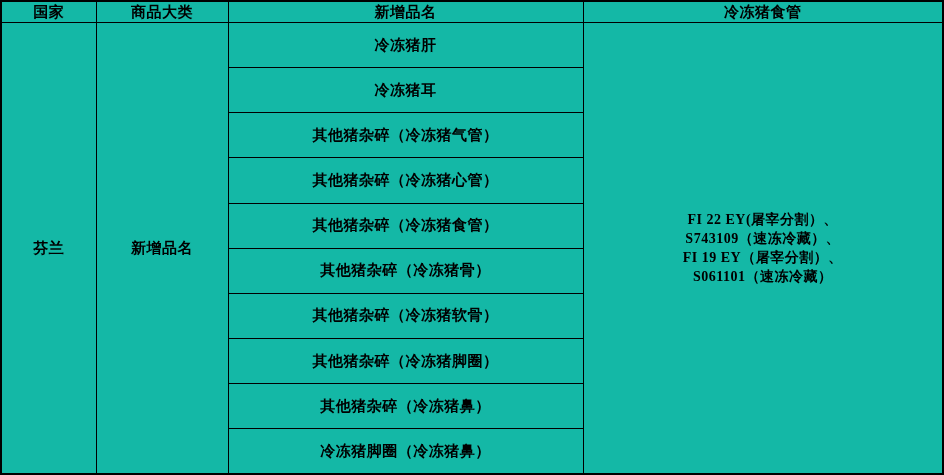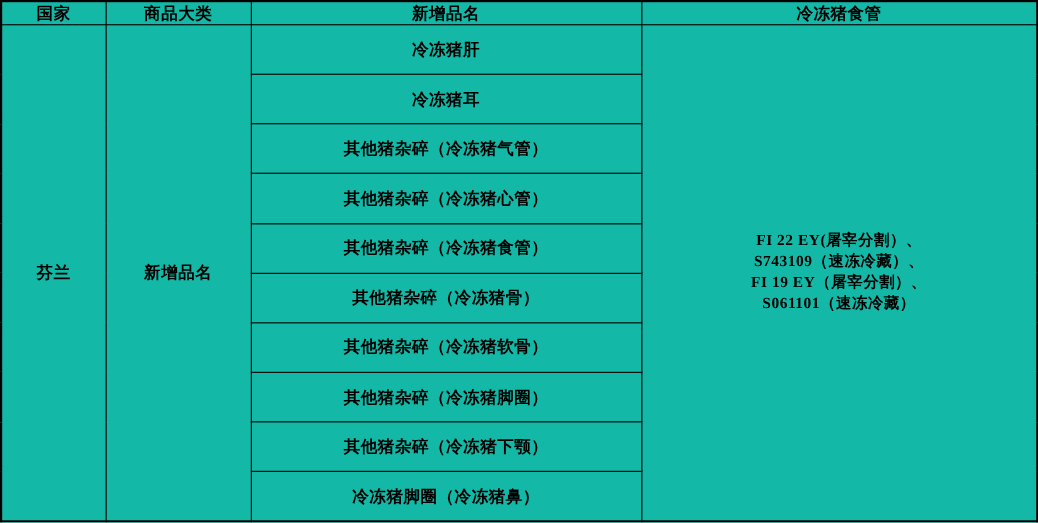--- a/index.html
+++ b/index.html
@@ -100,20 +100,20 @@
       <tr class="body-row">
         <td class="product-cell">其他猪杂碎（冷冻猪骨）</td>
       </tr>
       <tr class="body-row">
         <td class="product-cell">其他猪杂碎（冷冻猪软骨）</td>
       </tr>
       <tr class="body-row">
         <td class="product-cell">其他猪杂碎（冷冻猪脚圈）</td>
       </tr>
       <tr class="body-row">
-        <td class="product-cell">其他猪杂碎（冷冻猪下颚）</td>
+        <td class="product-cell">其他猪杂碎（冷冻猪鼻）</td>
       </tr>
       <tr class="body-row">
         <td class="product-cell">冷冻猪脚圈（冷冻猪鼻）</td>
       </tr>
     </tbody>
   </table>
 </div>
 
 </body></html>

